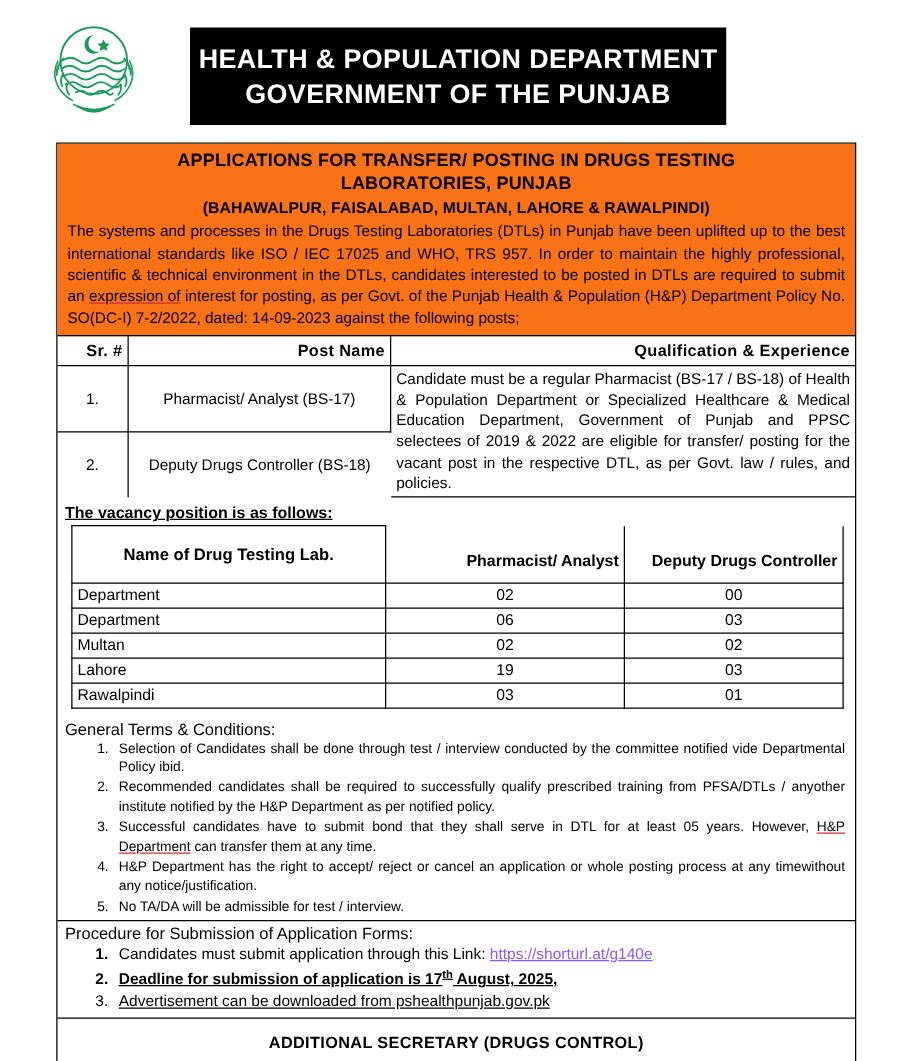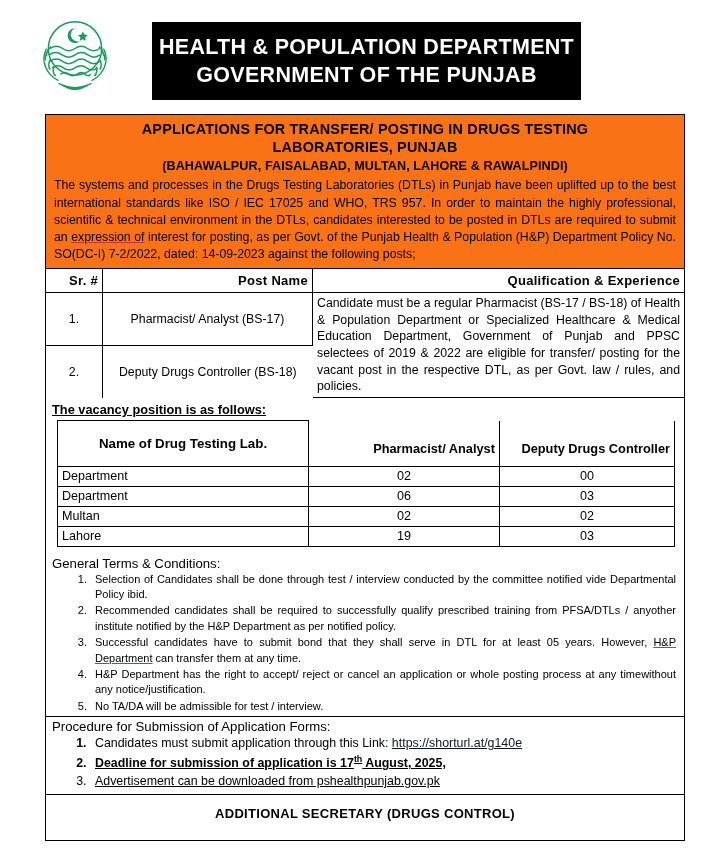--- a/index.html
+++ b/index.html
@@ -199,21 +199,21 @@
     line-height: 1.45;
   }
   ol.proc > li { padding-left: 5px; }
   ol.proc > li.b1 { }
   ol.proc > li.b2 { font-weight: bold; }
   ol.proc > li.b2 .u { text-decoration: underline; }
   ol.proc > li.b3 .u { text-decoration: underline; }
   li.b2::marker { font-weight: bold; }
   li.b1::marker { font-weight: bold; }
   a.link {
-    color: #0f172a;
+    color: #8b5cf6;
     text-decoration: underline;
   }
   sup { font-size: 0.72em; vertical-align: super; }
 
   
   .footer {
     border-top: 1.5px solid #000000;
     text-align: center;
     padding: 10px 0 16px 0;
   }
@@ -304,20 +304,25 @@
       <tr>
         <td class="lab">Multan</td>
         <td class="num">02</td>
         <td class="num">02</td>
       </tr>
       <tr>
         <td class="lab">Lahore</td>
         <td class="num">19</td>
         <td class="num">03</td>
       </tr>
+      <tr>
+        <td class="lab">Rawalpindi</td>
+        <td class="num">03</td>
+        <td class="num">01</td>
+      </tr>
     </tbody>
       </table>
   </div>
 
   <div class="section-title">General Terms &amp; Conditions:</div>
   <ol class="terms">
     <li>Selection of Candidates shall be done through test / interview conducted by the committee notified vide Departmental Policy ibid.</li>
     <li>Recommended candidates shall be required to successfully qualify prescribed training from PFSA/DTLs / anyother institute notified by the H&amp;P Department as per notified policy.</li>
     <li><span>Successful candidates have to submit bond that they shall serve in DTL for at least 05 years. However, </span><span class="sp-underline">H&amp;P Department</span><span> can transfer them at any time.</span></li>
     <li>H&amp;P Department has the right to accept/ reject or cancel an application or whole posting process at any timewithout any notice/justification.</li>

